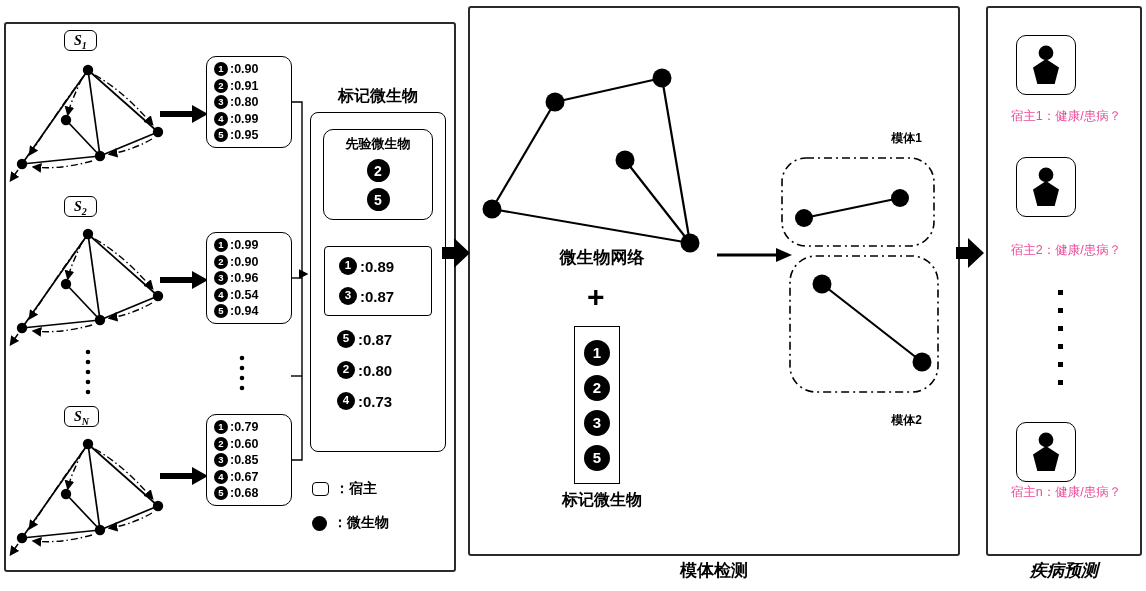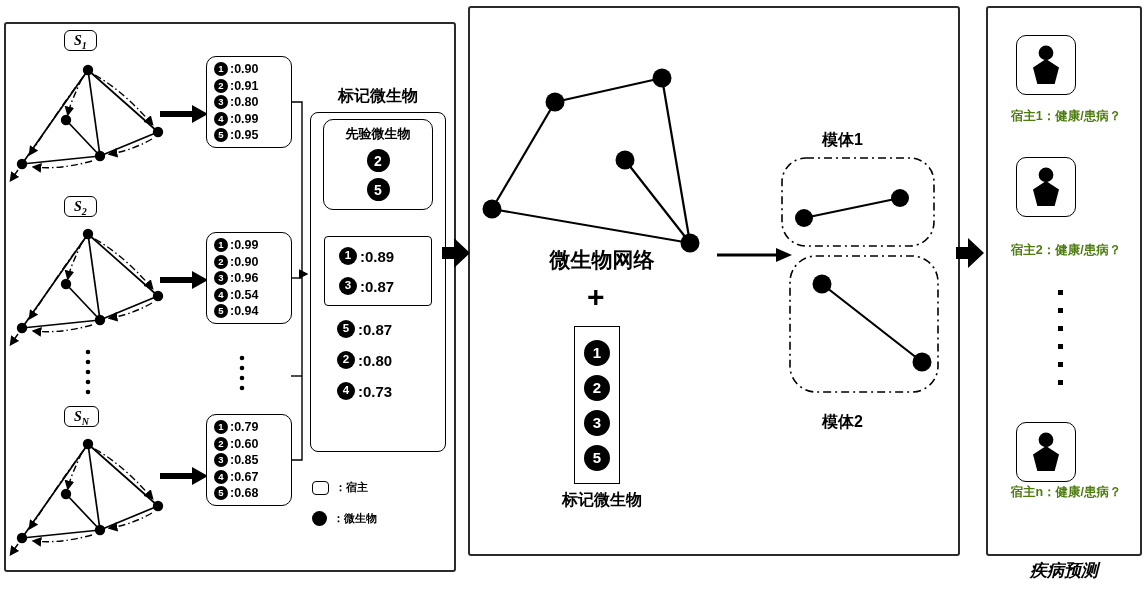--- a/index.html
+++ b/index.html
@@ -26,44 +26,44 @@
 
   .badge { display:inline-flex; align-items:center; justify-content:center; background:#000; color:#fff;
            border-radius:50%; font-weight:bold; flex:none; line-height:1; }
   .b-sm { width:14px; height:14px; font-size:9.5px; }
   .b-md { width:18px; height:18px; font-size:11.5px; }
   .b-lg { width:23px; height:23px; font-size:14px; }
   .b-xl { width:26px; height:26px; font-size:15px; }
 
   .marked-title { position:absolute; left:304px; top:62px; width:136px; text-align:center; font-size:16px; font-weight:bold; }
   .marked-box { position:absolute; left:304px; top:88px; width:136px; height:340px; border:1.5px solid #000;
-                border-radius:8px; background:#fff; padding-top:6px; }
+                border-radius:8px; background:#fff; padding-top:16px; }
   .prior-box { width:110px; margin:0 auto; border:1.5px solid #000; border-radius:10px; padding:5px 0 8px;
                display:flex; flex-direction:column; align-items:center; gap:6px; }
   .prior-title { font-size:13px; font-weight:bold; }
   .top-box { width:108px; margin:26px auto 0; border:1.5px solid #000; border-radius:4px;
              padding:10px 0 10px 14px; display:flex; flex-direction:column; gap:12px; }
   .mrow { display:flex; align-items:center; gap:3px; font-size:15px; font-weight:bold; color:#000; }
   .loose-rows { padding:14px 0 0 26px; display:flex; flex-direction:column; gap:13px; }
 
   .legend { position:absolute; left:306px; top:456px; display:flex; flex-direction:column; gap:16px; }
-  .legend-row { display:flex; align-items:center; gap:6px; font-size:11px; font-weight:bold; }
+  .legend-row { display:flex; align-items:center; gap:6px; font-size:14px; font-weight:bold; }
   .sym-host { width:17px; height:14px; border:1.6px solid #000; border-radius:4px; display:inline-block; background:#fff; }
   .sym-microbe { width:15px; height:15px; background:#000; border-radius:50%; display:inline-block; }
 
-  .mid-label { position:absolute; font-weight:bold; font-size:21px; text-align:center; color:#000; }
+  .mid-label { position:absolute; font-weight:bold; font-size:17px; text-align:center; color:#000; }
   .plus { position:absolute; font-weight:bold; font-size:30px; color:#000; }
   .marked-col { position:absolute; border:1.4px solid #000; background:#fff; display:flex; flex-direction:column;
                 align-items:center; justify-content:center; gap:9px; }
-  .motif-label { position:absolute; font-weight:bold; font-size:16px; text-align:left; color:#000; }
+  .motif-label { position:absolute; font-weight:bold; font-size:12px; text-align:right; color:#000; }
 
   .person-card { position:absolute; left:28px; width:60px; height:60px; border:1.6px solid #000; border-radius:10px;
                  display:flex; align-items:center; justify-content:center; background:#fff; }
-  .host-pred-label { position:absolute; left:0; width:156px; text-align:center; font-size:12.5px; font-weight:bold;
-                     white-space:nowrap; color:#4d7c0f; }
+  .host-pred-label { position:absolute; left:0; width:156px; text-align:center; font-size:12.5px; font-weight:normal;
+                     white-space:nowrap; color:#ec4899; }
   .vdots { position:absolute; display:flex; flex-direction:column; gap:13px; }
   .vdots span { width:5px; height:5px; background:#000; }
 </style>
 </head>
 <body>
 
 <div class="stage">
 
   <div class="panel panel-left">
 
@@ -382,14 +382,15 @@
     <div class="host-pred-label" style="top:476px">宿主n：健康/患病？</div>
   </div>
 
   <svg class="interarrow" style="left:442px;top:236px" width="30" height="34" viewBox="0 0 30 34">
     <path d="M0,11 H12 V2 L28,17 L12,32 V23 H0 Z" fill="#000"></path>
   </svg>
   <svg class="interarrow" style="left:956px;top:236px" width="30" height="34" viewBox="0 0 30 34">
     <path d="M0,11 H12 V2 L28,17 L12,32 V23 H0 Z" fill="#000"></path>
   </svg>
 
+  <div class="caption caption-middle">模体检测</div>
   <div class="caption caption-right">疾病预测</div>
 </div>
 
 </body></html>

